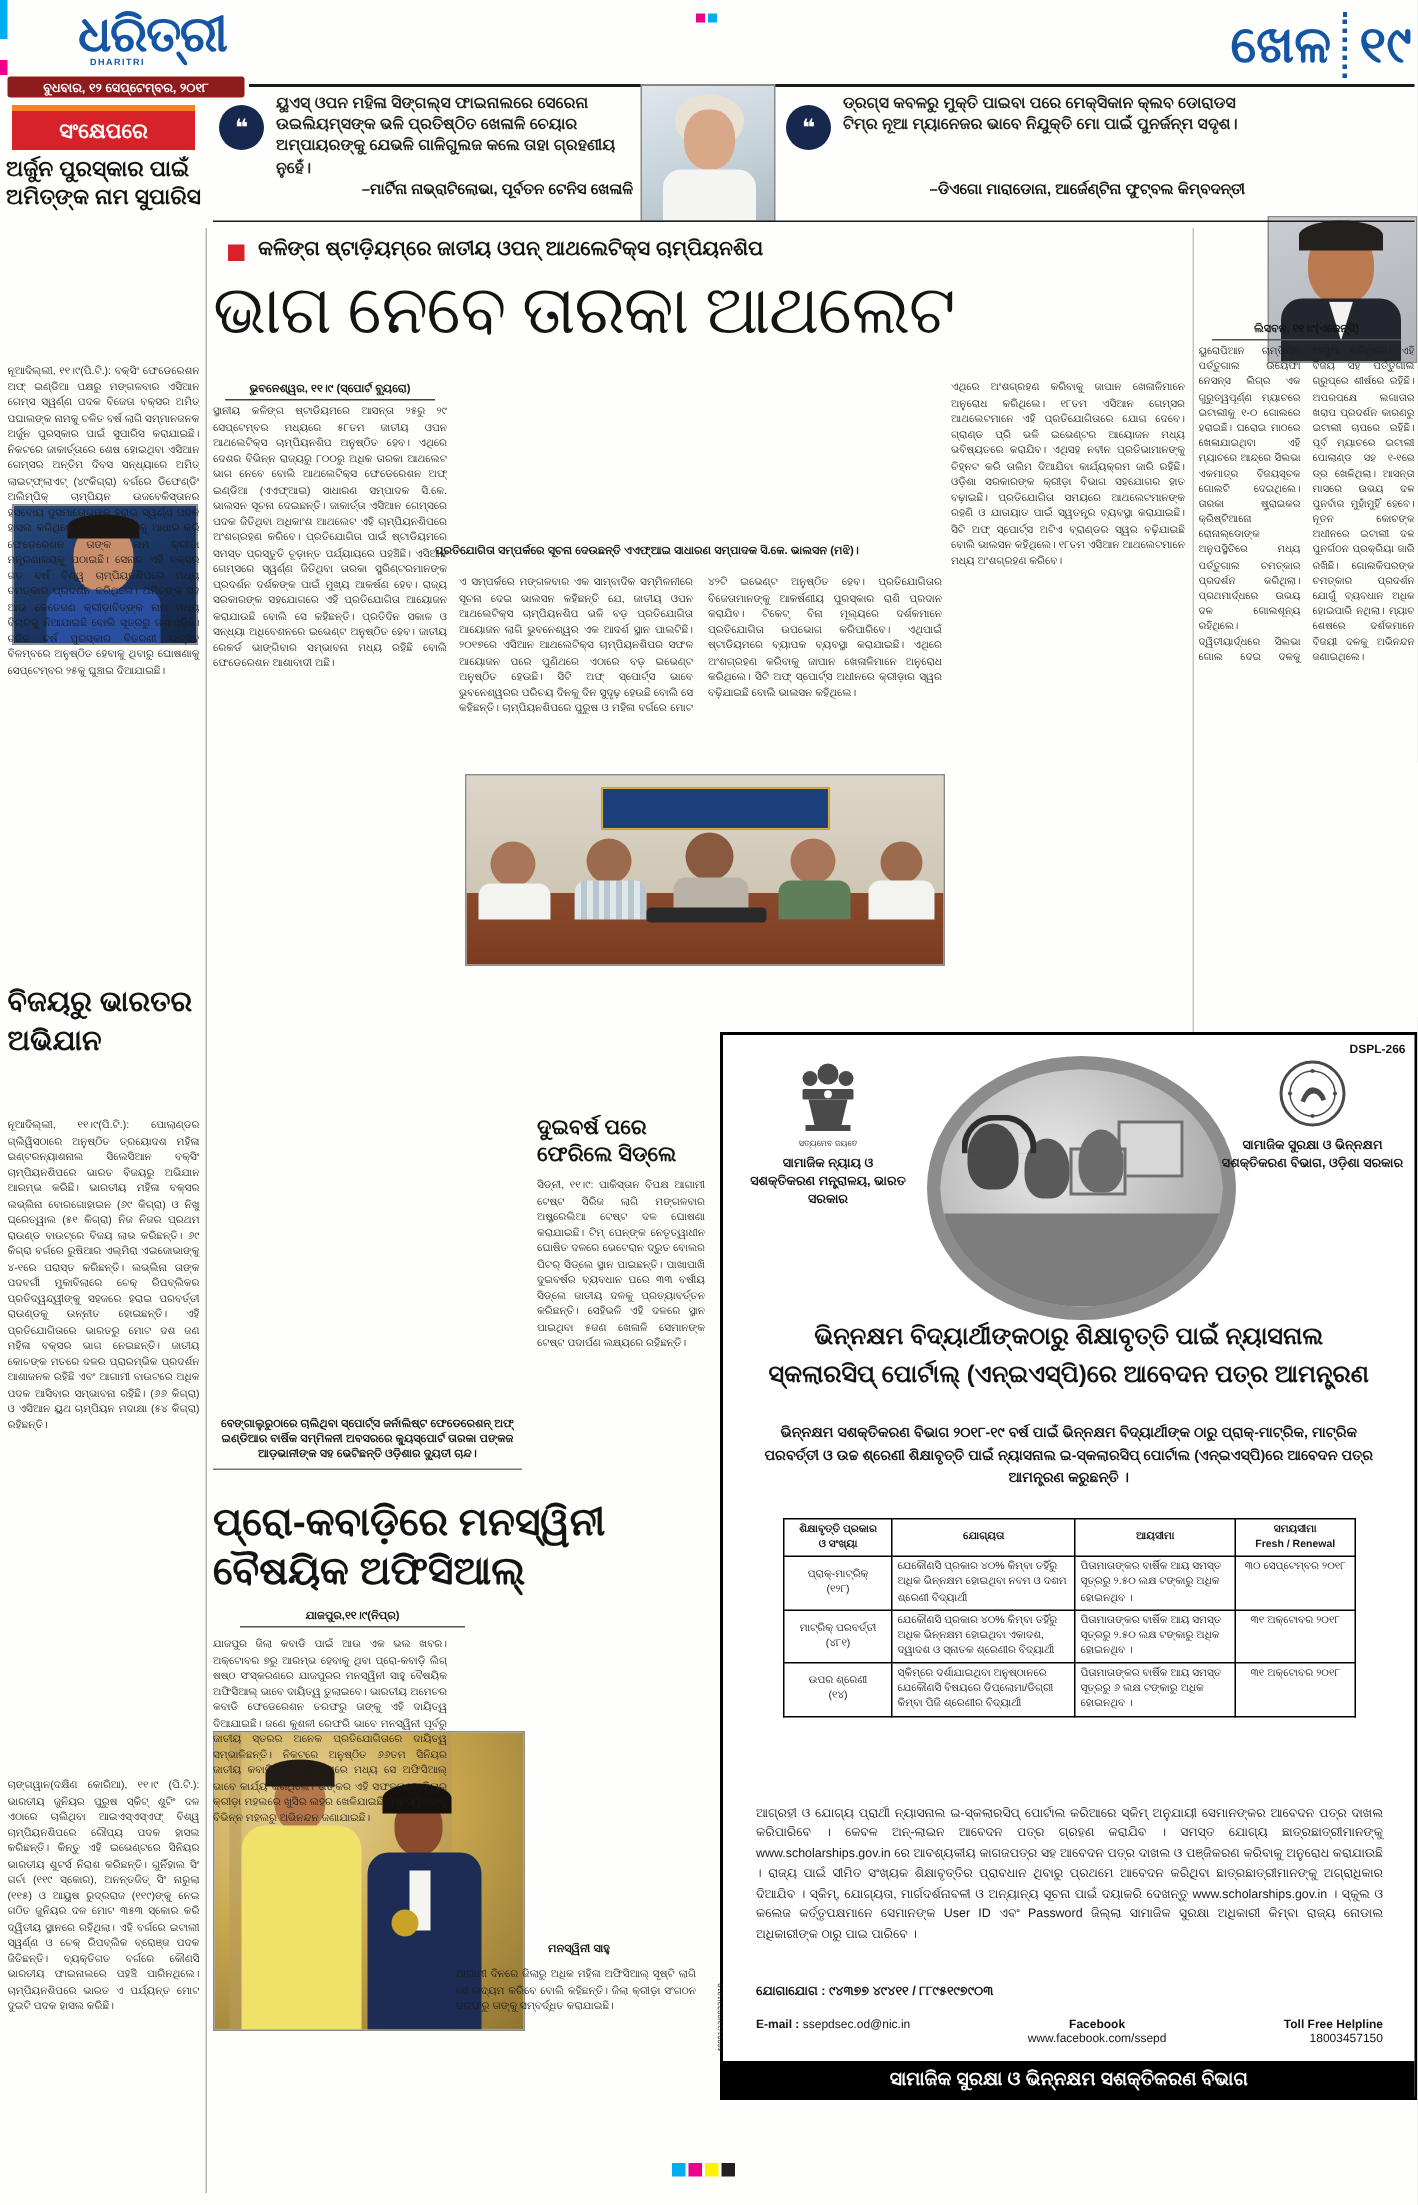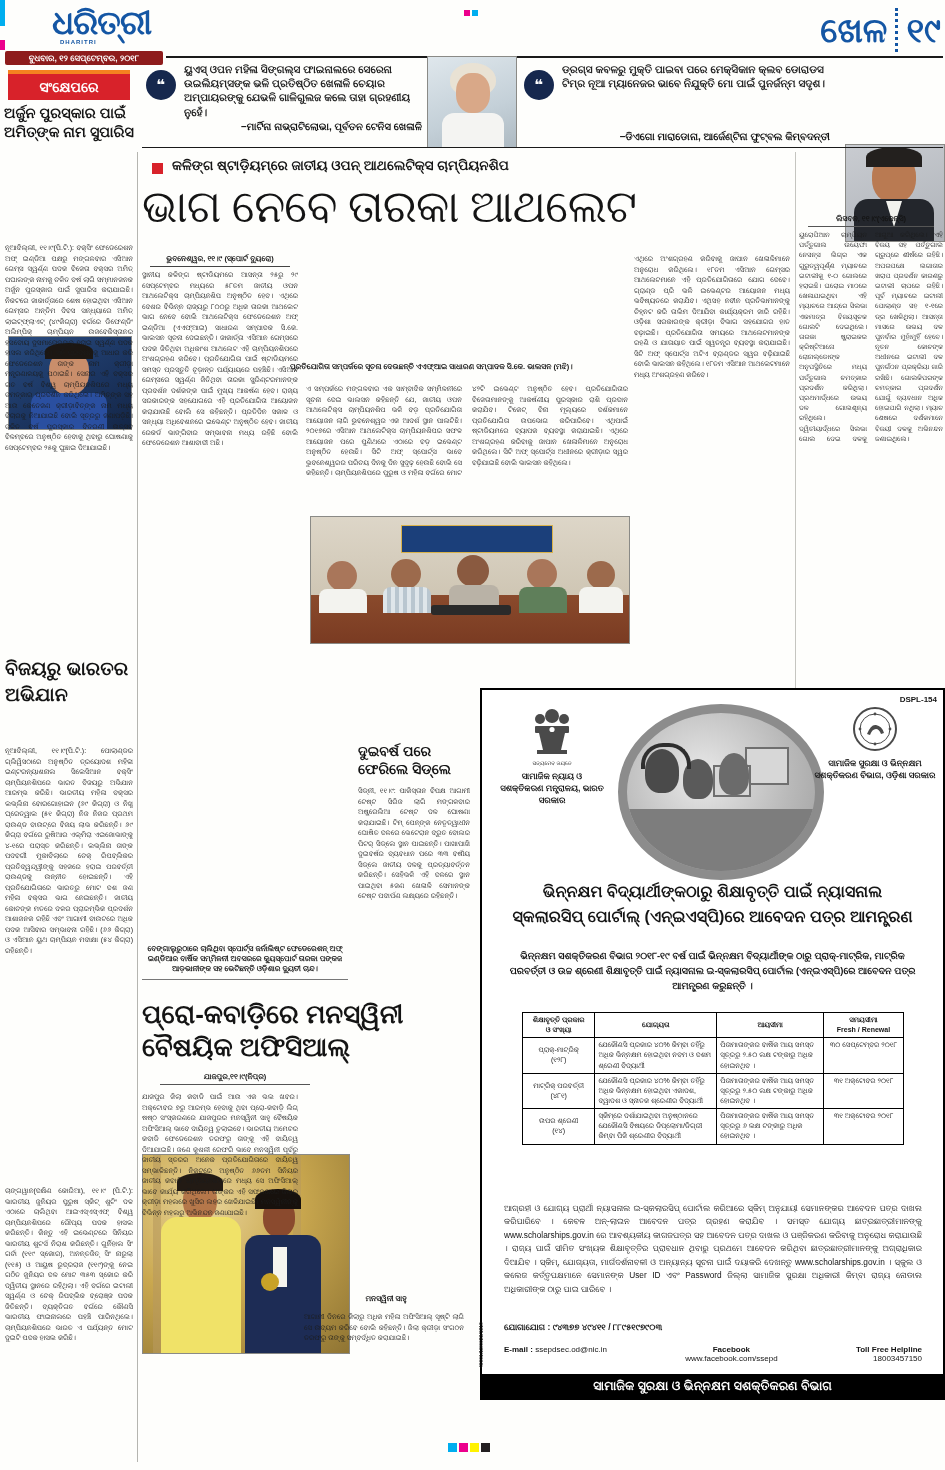--- a/index.html
+++ b/index.html
@@ -89,21 +89,21 @@
     <div class="abs" style="left:22px;top:6px;width:46px;height:34px;border-radius:50% 50% 45% 45%;background:#e9e2d4;"></div>
     <div class="abs" style="left:28px;top:16px;width:34px;height:40px;border-radius:45%;background:#d9a888;"></div>
     <div class="abs" style="left:14px;top:56px;width:62px;height:34px;border-radius:12px 12px 0 0;background:#f4f4f2;"></div>
   </div>
   <div class="abs quote-icon" style="left:146px;top:70px;">❝</div>
   <div class="abs quote-text" style="left:184px;top:62px;width:238px;">ୟୁଏସ୍ ଓପନ ମହିଳା ସିଙ୍ଗଲ୍ସ ଫାଇନାଲରେ ସେରେନା ଉଇଲିୟମ୍ସଙ୍କ ଭଳି ପ୍ରତିଷ୍ଠିତ ଖେଳାଳି ଚେୟାର ଅମ୍ପାୟରଙ୍କୁ ଯେଭଳି ଗାଳିଗୁଲଜ କଲେ ତାହା ଗ୍ରହଣୀୟ ନୁହେଁ।</div>
   <div class="abs quote-attr" style="left:184px;top:121px;width:238px;">–ମାର୍ଟିନା ନାଭ୍ରାଟିଲୋଭା, ପୂର୍ବତନ ଟେନିସ ଖେଳାଳି</div>
 
   <div class="abs quote-icon" style="left:524px;top:70px;">❝</div>
   <div class="abs quote-text" style="left:562px;top:62px;width:268px;">ଡ୍ରଗ୍ସ କବଳରୁ ମୁକ୍ତି ପାଇବା ପରେ ମେକ୍ସିକାନ କ୍ଲବ ଡୋରାଡସ ଟିମ୍‌ର ନୂଆ ମ୍ୟାନେଜର ଭାବେ ନିଯୁକ୍ତି ମୋ ପାଇଁ ପୁନର୍ଜନ୍ମ ସଦୃଶ।</div>
-  <div class="abs quote-attr" style="left:562px;top:121px;width:268px;margin-top:10px;">–ଡିଏଗୋ ମାରାଡୋନା, ଆର୍ଜେଣ୍ଟିନା ଫୁଟ୍‌ବଲ କିମ୍ବଦନ୍ତୀ</div>
+  <div class="abs quote-attr" style="left:562px;top:121px;width:268px;">–ଡିଏଗୋ ମାରାଡୋନା, ଆର୍ଜେଣ୍ଟିନା ଫୁଟ୍‌ବଲ କିମ୍ବଦନ୍ତୀ</div>
   <div class="abs photo" style="left:845px;top:52px;width:98px;height:96px;background:linear-gradient(160deg,#c9ccd1 0%,#aeb2b8 100%);">
     <div class="abs" style="left:26px;top:8px;width:44px;height:50px;border-radius:46%;background:#b97a52;"></div>
     <div class="abs" style="left:20px;top:2px;width:56px;height:20px;border-radius:50% 50% 0 0;background:#23201e;"></div>
     <div class="abs" style="left:8px;top:54px;width:80px;height:42px;border-radius:14px 14px 0 0;background:#23262c;"></div>
     <div class="abs" style="left:40px;top:56px;width:16px;height:26px;background:#f2f2ee;clip-path:polygon(0 0,100% 0,50% 100%);"></div>
   </div>
   <div class="abs hairline-h" style="left:142px;top:147px;width:801px;"></div>
 
   <div class="abs brief-title" style="left:8px;top:70px;width:122px;height:26px;">ସଂକ୍ଷେପରେ</div>
   <div class="abs brief-h1" style="left:4px;top:104px;width:130px;">ଅର୍ଜୁନ ପୁରସ୍କାର ପାଇଁ ଅମିତ୍‌ଙ୍କ ନାମ ସୁପାରିସ</div>
@@ -170,21 +170,21 @@
   <div class="abs bodytext justify" style="left:358px;top:786px;width:112px;height:204px;overflow:hidden;">ସିଡ୍‌ନୀ, ୧୧।୯: ପାକିସ୍ତାନ ବିପକ୍ଷ ଆଗାମୀ ଟେଷ୍ଟ ସିରିଜ ଲାଗି ମଙ୍ଗଳବାର ଅଷ୍ଟ୍ରେଲିଆ ଟେଷ୍ଟ ଦଳ ଘୋଷଣା କରାଯାଇଛି। ଟିମ୍ ପେନ୍‌ଙ୍କ ନେତୃତ୍ୱାଧୀନ ଘୋଷିତ ଦଳରେ ଭେଟେରାନ ଦ୍ରୁତ ବୋଲର ପିଟର୍ ସିଡ୍‌ଲେ ସ୍ଥାନ ପାଇଛନ୍ତି। ପାଖାପାଖି ଦୁଇବର୍ଷର ବ୍ୟବଧାନ ପରେ ୩୩ ବର୍ଷୀୟ ସିଡ୍‌ଲେ ଜାତୀୟ ଦଳକୁ ପ୍ରତ୍ୟାବର୍ତ୍ତନ କରିଛନ୍ତି। ସେହିଭଳି ଏହି ଦଳରେ ସ୍ଥାନ ପାଇଥିବା ୫ଜଣ ଖେଳାଳି ସେମାନଙ୍କ ଟେଷ୍ଟ ପଦାର୍ପଣ ଲକ୍ଷ୍ୟରେ ରହିଛନ୍ତି।</div>
 
   <div class="abs kab-h" style="left:142px;top:998px;width:332px;">ପ୍ରୋ-କବାଡ଼ିରେ ମନସ୍ୱିନୀ ବୈଷୟିକ ଅଫିସିଆଲ୍</div>
   <div class="abs dateline" style="left:160px;top:1072px;width:150px;border-bottom:1px solid #555;padding-bottom:2px;">ଯାଜପୁର,୧୧।୯(ନିପ୍ର)</div>
   <div class="abs bodytext justify" style="left:142px;top:1092px;width:156px;height:372px;overflow:hidden;">ଯାଜପୁର ଜିଲା କବାଡି ପାଇଁ ଆଉ ଏକ ଭଲ ଖବର। ଅକ୍ଟୋବର ୭ରୁ ଆରମ୍ଭ ହେବାକୁ ଥିବା ପ୍ରୋ-କବାଡ଼ି ଲିଗ୍ ଷଷ୍ଠ ସଂସ୍କରଣରେ ଯାଜପୁରର ମନସ୍ୱିନୀ ସାହୁ ବୈଷୟିକ ଅଫିସିଆଲ୍ ଭାବେ ଦାୟିତ୍ୱ ତୁଲାଇବେ। ଭାରତୀୟ ଅମେଚର କବାଡି ଫେଡେରେଶନ ତରଫରୁ ତାଙ୍କୁ ଏହି ଦାୟିତ୍ୱ ଦିଆଯାଇଛି। ଜଣେ କୁଶଳୀ ରେଫରି ଭାବେ ମନସ୍ୱିନୀ ପୂର୍ବରୁ ଜାତୀୟ ସ୍ତରର ଅନେକ ପ୍ରତିଯୋଗିତାରେ ଦାୟିତ୍ୱ ସମ୍ଭାଳିଛନ୍ତି। ନିକଟରେ ଅନୁଷ୍ଠିତ ୬୬ତମ ସିନିୟର ଜାତୀୟ କବାଡି ଚାମ୍ପିୟନଶିପରେ ମଧ୍ୟ ସେ ଅଫିସିଆଲ୍ ଭାବେ କାର୍ଯ୍ୟ କରିଥିଲେ। ତାଙ୍କର ଏହି ସଫଳତାରେ ଜିଲାର କ୍ରୀଡ଼ା ମହଲରେ ଖୁସିର ଲହର ଖେଳିଯାଇଛି। ମନସ୍ୱିନୀଙ୍କୁ ବିଭିନ୍ନ ମହଲରୁ ଅଭିନନ୍ଦନ ଜଣାଯାଇଛି।</div>
 
   <div class="abs caption" style="left:304px;top:1294px;width:164px;text-align:center;">ମନସ୍ୱିନୀ ସାହୁ</div>
   <div class="abs bodytext justify" style="left:304px;top:1312px;width:160px;height:152px;overflow:hidden;">ଆଗାମୀ ଦିନରେ ଜିଲାରୁ ଅଧିକ ମହିଳା ଅଫିସିଆଲ୍ ସୃଷ୍ଟି ଲାଗି ସେ ଉଦ୍ୟମ କରିବେ ବୋଲି କହିଛନ୍ତି। ଜିଲା କ୍ରୀଡ଼ା ସଂଗଠନ ତରଫରୁ ତାଙ୍କୁ ସମ୍ବର୍ଦ୍ଧିତ କରାଯାଇଛି।</div>
 
   <div class="abs ad" style="left:480px;top:688px;width:461px;height:708px;">
-    <div class="abs" style="right:6px;top:5px;font-size:8px;font-weight:bold;">DSPL-154</div>
+    <div class="abs" style="right:6px;top:5px;font-size:8px;font-weight:bold;">DSPL-266</div>
 
     <div class="abs" style="left:10px;top:16px;width:120px;text-align:center;">
       <svg width="42" height="52" viewBox="0 0 42 52" style="display:block;margin:0 auto;">
         <g fill="#4a4a4a">
           <circle cx="21" cy="10" r="7"></circle>
           <circle cx="9" cy="13" r="5"></circle>
           <circle cx="33" cy="13" r="5"></circle>
           <rect x="4" y="20" width="34" height="7" rx="1"></rect>
           <circle cx="21" cy="23.5" r="2.6" fill="#fff"></circle>
           <path d="M8 27 L34 27 L30 44 L12 44 Z"></path>

